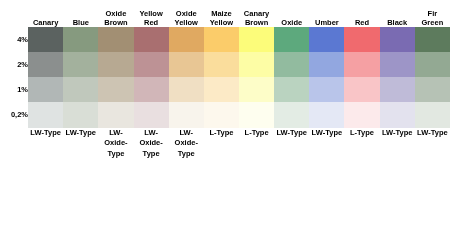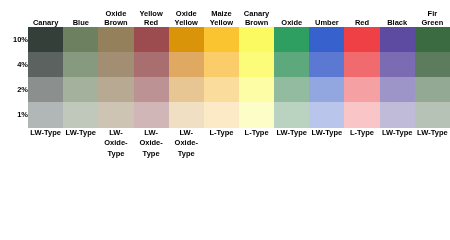--- a/index.html
+++ b/index.html
@@ -132,35 +132,20 @@
         <th class="col-header single-word">Oxide</th>
         <th class="col-header single-word">Umber</th>
         <th class="col-header single-word">Red</th>
         <th class="col-header single-word">Black</th>
         <th class="col-header">Fir Green</th>
       </tr>
     </thead>
 
     <tbody>
 
-      <tr class="swatch-row">
-        <td class="row-label">10%</td>
-        <td class="swatch" style="background-color: rgb(52, 63, 58);"></td>
-        <td class="swatch" style="background-color: rgb(109, 128, 96);"></td>
-        <td class="swatch" style="background-color: rgb(149, 128, 92);"></td>
-        <td class="swatch" style="background-color: rgb(156, 76, 78);"></td>
-        <td class="swatch" style="background-color: rgb(217, 148, 10);"></td>
-        <td class="swatch" style="background-color: rgb(249, 196, 48);"></td>
-        <td class="swatch" style="background-color: rgb(251, 251, 97);"></td>
-        <td class="swatch" style="background-color: rgb(47, 158, 97);"></td>
-        <td class="swatch" style="background-color: rgb(55, 98, 206);"></td>
-        <td class="swatch" style="background-color: rgb(239, 64, 69);"></td>
-        <td class="swatch" style="background-color: rgb(93, 75, 162);"></td>
-        <td class="swatch" style="background-color: rgb(59, 107, 64);"></td>
-      </tr>
 
       <tr class="swatch-row">
         <td class="row-label">4%</td>
         <td class="swatch" style="background-color: rgb(91, 98, 96);"></td>
         <td class="swatch" style="background-color: rgb(134, 154, 127);"></td>
         <td class="swatch" style="background-color: rgb(162, 143, 115);"></td>
         <td class="swatch" style="background-color: rgb(169, 111, 112);"></td>
         <td class="swatch" style="background-color: rgb(224, 169, 97);"></td>
         <td class="swatch" style="background-color: rgb(251, 204, 106);"></td>
         <td class="swatch" style="background-color: rgb(252, 252, 122);"></td>
@@ -196,20 +181,35 @@
         <td class="swatch" style="background-color: rgb(240, 223, 195);"></td>
         <td class="swatch" style="background-color: rgb(252, 234, 198);"></td>
         <td class="swatch" style="background-color: rgb(253, 253, 200);"></td>
         <td class="swatch" style="background-color: rgb(186, 211, 192);"></td>
         <td class="swatch" style="background-color: rgb(185, 197, 234);"></td>
         <td class="swatch" style="background-color: rgb(249, 197, 199);"></td>
         <td class="swatch" style="background-color: rgb(191, 187, 216);"></td>
         <td class="swatch" style="background-color: rgb(182, 194, 181);"></td>
       </tr>
 
+      <tr class="swatch-row">
+        <td class="row-label">0,2%</td>
+        <td class="swatch" style="background-color: rgb(223, 227, 226);"></td>
+        <td class="swatch" style="background-color: rgb(217, 222, 214);"></td>
+        <td class="swatch" style="background-color: rgb(233, 230, 223);"></td>
+        <td class="swatch" style="background-color: rgb(233, 223, 224);"></td>
+        <td class="swatch" style="background-color: rgb(248, 244, 236);"></td>
+        <td class="swatch" style="background-color: rgb(253, 248, 237);"></td>
+        <td class="swatch" style="background-color: rgb(254, 254, 239);"></td>
+        <td class="swatch" style="background-color: rgb(227, 236, 228);"></td>
+        <td class="swatch" style="background-color: rgb(228, 232, 245);"></td>
+        <td class="swatch" style="background-color: rgb(252, 234, 235);"></td>
+        <td class="swatch" style="background-color: rgb(227, 226, 238);"></td>
+        <td class="swatch" style="background-color: rgb(226, 232, 225);"></td>
+      </tr>
 
       <tr class="footer-row">
         <td class="footer-corner"></td>
         <td class="type-cell">LW-Type</td>
         <td class="type-cell">LW-Type</td>
         <td class="type-cell">LW-Oxide-Type</td>
         <td class="type-cell">LW-Oxide-Type</td>
         <td class="type-cell">LW-Oxide-Type</td>
         <td class="type-cell nowrap-type">L-Type</td>
         <td class="type-cell nowrap-type">L-Type</td>

